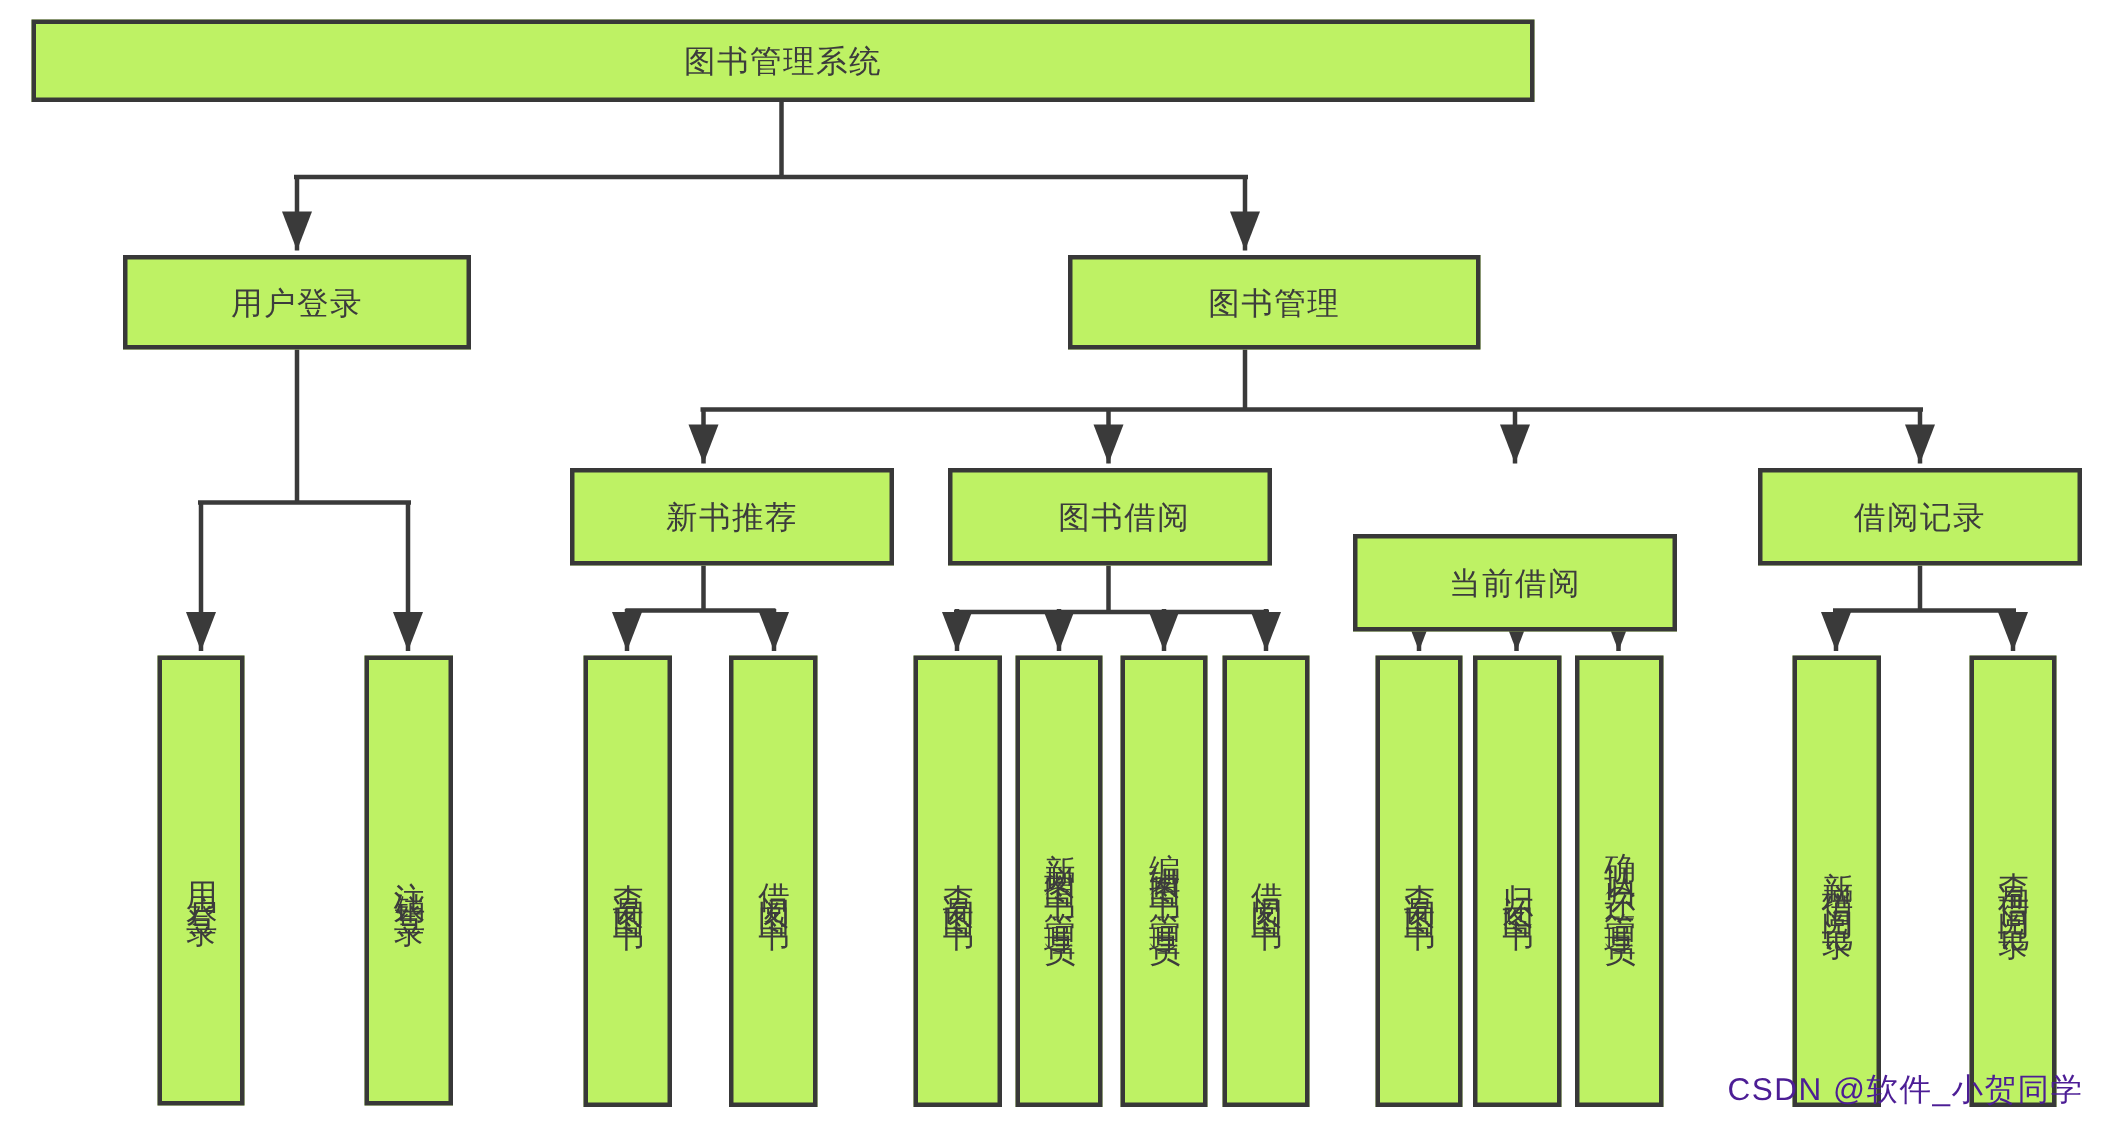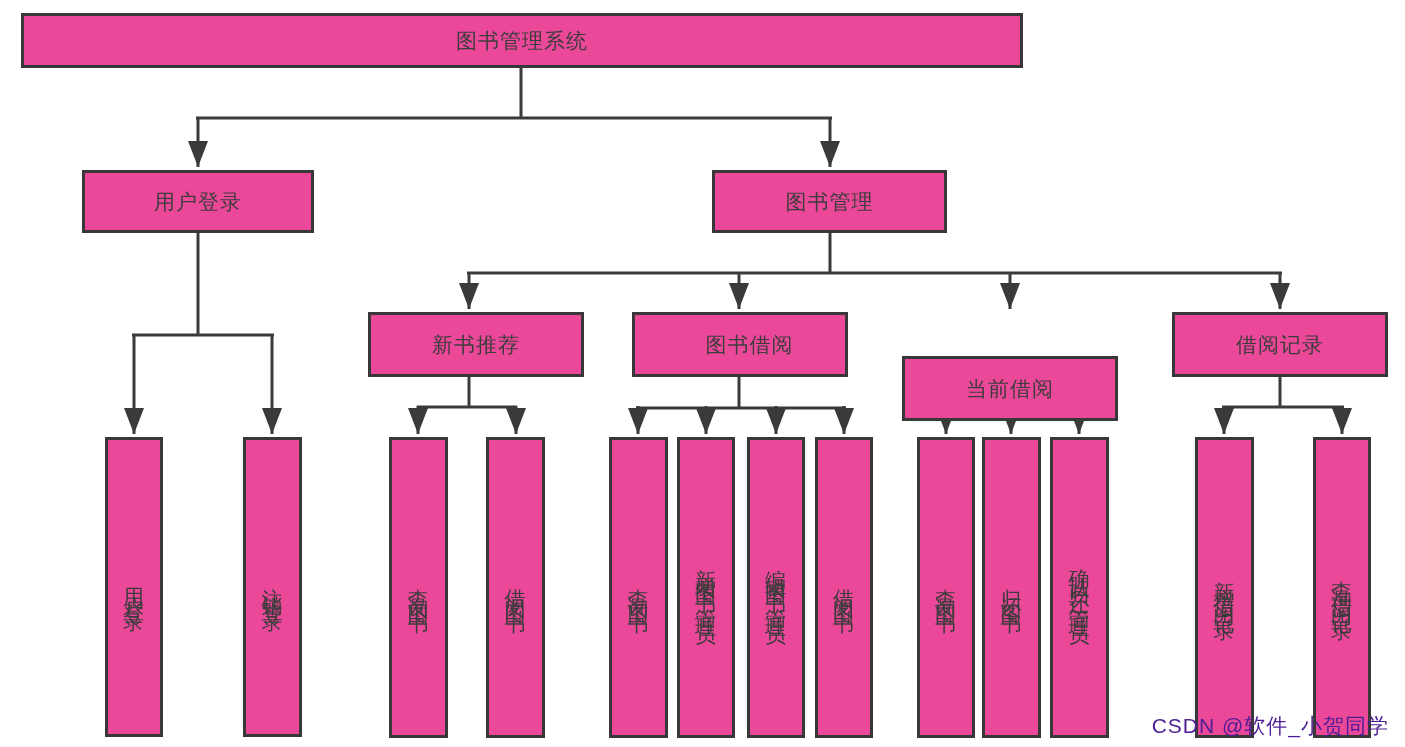--- a/index.html
+++ b/index.html
@@ -23,21 +23,21 @@
     height: 747px;
   }
   svg.wires line {
     stroke: #3a3a3a;
     stroke-width: 3;
   }
   .box {
     position: absolute;
     box-sizing: border-box;
     border: 3px solid #383838;
-    background: #ec4899;
+    background: #bef264;
     display: flex;
     align-items: center;
     justify-content: center;
     color: #3c3c3c;
   }
   .hbox span {
     font-size: 21px;
     letter-spacing: 1px;
     white-space: nowrap;
   }
@@ -128,25 +128,25 @@
     </g>
   </svg>
 
   <div class="box hbox" style="left:21px; top:13px; width:1002px; height:55px;">
     <span>图书管理系统</span>
   </div>
 
   <div class="box hbox" style="left:82px; top:170px; width:232px; height:63px;">
     <span>用户登录</span>
   </div>
-  <div class="box hbox" style="left:712px; top:170px; width:235px; height:63px;">
+  <div class="box hbox" style="left:712px; top:170px; width:275px; height:63px;">
     <span>图书管理</span>
   </div>
 
-  <div class="box hbox" style="left:368px; top:312px; width:216px; height:65px;">
+  <div class="box hbox" style="left:380px; top:312px; width:216px; height:65px;">
     <span>新书推荐</span>
   </div>
   <div class="box hbox" style="left:632px; top:312px; width:216px; height:65px;padding-left:19px;">
     <span>图书借阅</span>
   </div>
   <div class="box hbox" style="left:902px; top:312px; width:216px; height:65px;margin-top:44px;">
     <span>当前借阅</span>
   </div>
   <div class="box hbox" style="left:1172px; top:312px; width:216px; height:65px;">
     <span>借阅记录</span>

